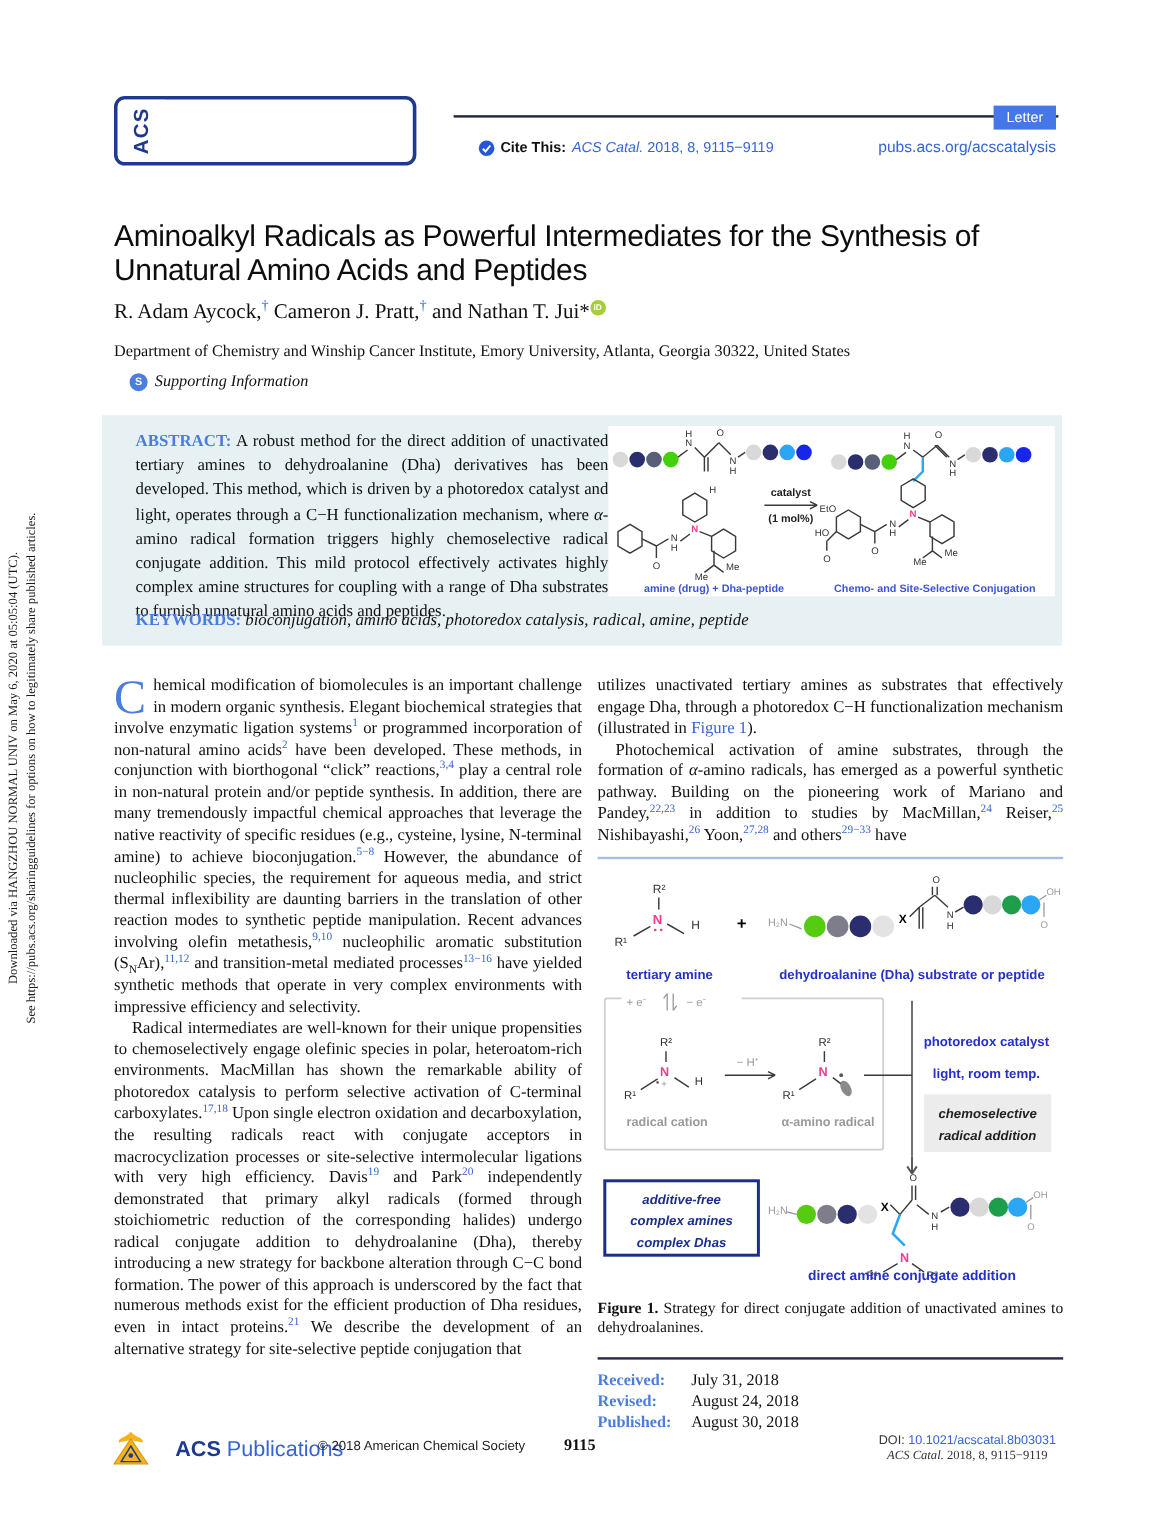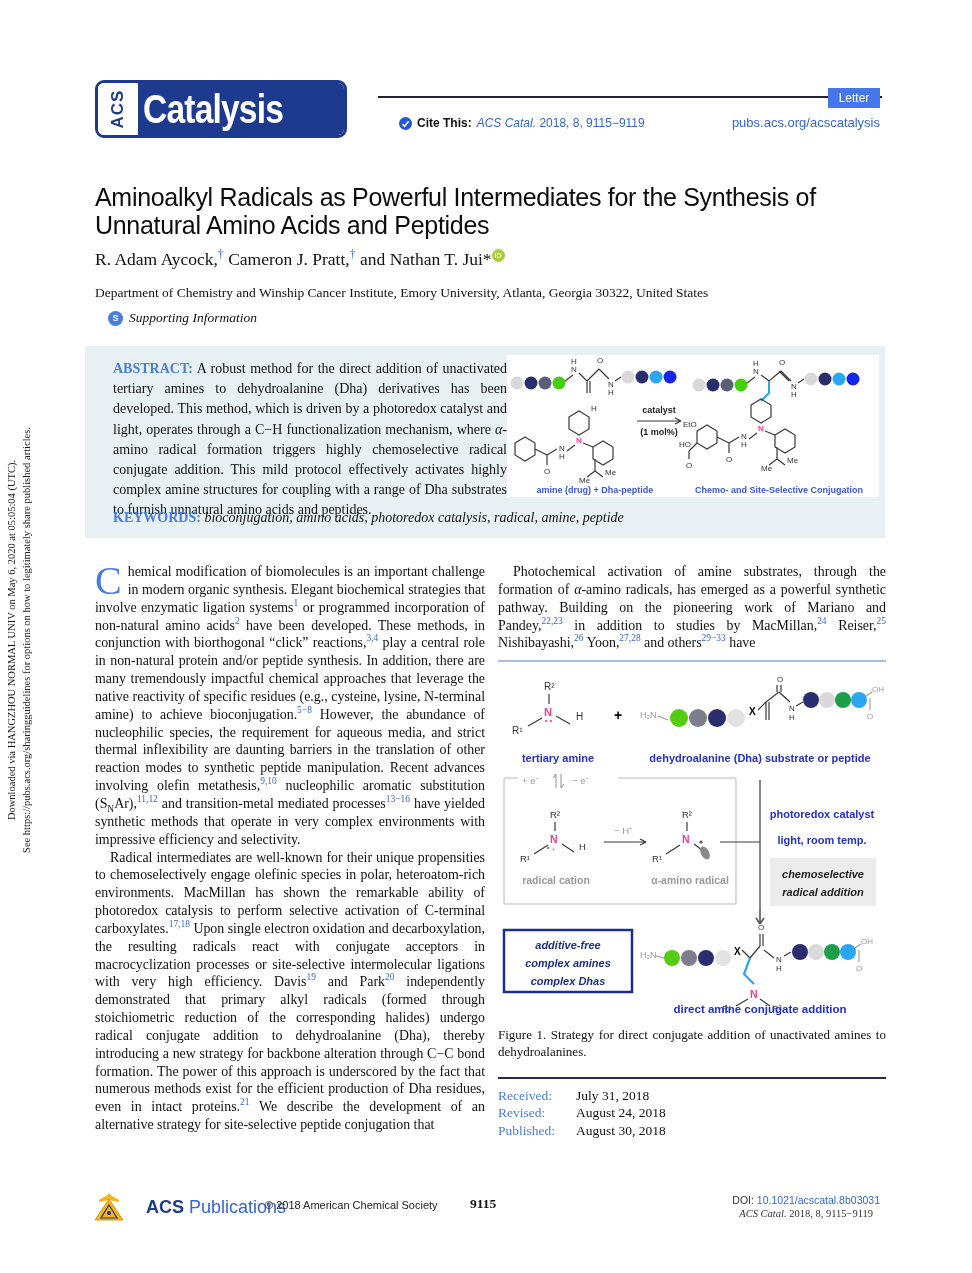--- a/index.html
+++ b/index.html
@@ -58,42 +58,42 @@
   .col{position:absolute;top:563px;width:390px;font-size:13.9px;line-height:17.85px;text-align:justify;}
   .col1{left:95px;} .col2{left:498px;width:388px;}
   .col p{margin:0;}
   .col p.ind{text-indent:15px;}
   .dropcap{float:left;font-size:40px;line-height:32px;padding:2px 6px 0 0;color:var(--label);}
   sup{font-size:68%;line-height:0;vertical-align:super;}
   sub{font-size:68%;line-height:0;vertical-align:sub;}
   .ref{color:var(--link);}
   .lnk{color:var(--link);}
   .it{font-style:italic;}
-  .b{font-weight:normal;}
+  .b{font-weight:bold;}
 
   
   .figure{margin-top:8px;width:388px;}
   .fig-rule{height:2px;background:#a8bce0;margin-bottom:6px;}
   .caption{margin-top:6px;font-size:13px;line-height:16.8px;text-align:justify;}
 
   
   svg text{font-family:"Liberation Sans",sans-serif;}
   .bond{stroke:#3a3a3a;stroke-width:1.2;fill:none;}
   .bondg{stroke:#9a9a9a;stroke-width:1.1;fill:none;}
   .atom{font-size:8px;fill:#333;}
   .atomg{font-size:8px;fill:#9a9a9a;}
   .npink{fill:var(--pink);font-weight:bold;}
   .bluelbl{fill:var(--figblue);font-weight:bold;font-size:11px;}
   .graylbl{fill:#9a9a9a;font-weight:bold;font-size:10.5px;}
   .glabel{fill:#3b55d4;font-weight:bold;font-size:9px;}
 
   
   .dates{margin-top:16px;border-top:2px solid #28284a;padding-top:8px;width:388px;}
   .drow{display:flex;font-size:13.5px;line-height:17.5px;}
-  .dlab{width:78px;color:var(--label);font-weight:normal;}
+  .dlab{width:78px;color:var(--label);font-weight:bold;}
 
   
   .f-logo{position:absolute;left:92px;top:1192px;display:flex;align-items:center;gap:20px;}
   .f-logo .wordmark{font-family:"Liberation Sans",sans-serif;font-size:18px;}
   .f-logo .wordmark .acs{color:var(--navy);font-weight:bold;}
   .f-logo .wordmark .pub{color:var(--link);}
   .f-copy{position:absolute;left:265px;top:1199px;font-family:"Liberation Sans",sans-serif;font-size:11px;color:#222;}
   .f-page{position:absolute;left:470px;top:1196px;font-size:13.5px;font-weight:bold;}
   .f-right{position:absolute;right:92px;top:1193px;text-align:center;font-family:"Liberation Sans",sans-serif;
     font-size:10.5px;line-height:14px;color:#333;}
@@ -106,23 +106,20 @@
 <div class="page">
 
   <div class="sidebar">
     <div>Downloaded via HANGZHOU NORMAL UNIV on May 6, 2020 at 05:05:04 (UTC).</div>
     <div>See https://pubs.acs.org/sharingguidelines for options on how to legitimately share published articles.</div>
   </div>
 
   <div class="logo">
     <div class="logo-acs">
       <span>ACS</span>
-    </div>
-    <div class="logo-cat">
-      <span>Catalysis</span>
     </div>
   </div>
   <div class="hrule"></div>
   <div class="badge">Letter</div>
   <div class="cite">
     <span class="chk">
       <svg width="9" height="9" viewBox="0 0 10 10">
           <path d="M1.5 5.5 L4 8 L8.5 2.5" stroke="#fff" stroke-width="1.8" fill="none"></path>
         </svg>
     </span>
@@ -230,20 +227,21 @@
       <span class="kw">bioconjugation, amino acids, photoredox catalysis, radical, amine, peptide</span>
     </div>
   </div>
 
   <div class="col col1">
     <p><span class="dropcap">C</span><span><span>hemical modification of biomolecules is an important challenge in modern organic synthesis. Elegant biochemical strategies that involve enzymatic ligation systems</span><sup class="ref">1</sup><span> or programmed incorporation of non-natural amino acids</span><sup class="ref">2</sup><span> have been developed. These methods, in conjunction with biorthogonal “click” reactions,</span><sup class="ref">3,4</sup><span> play a central role in non-natural protein and/or peptide synthesis. In addition, there are many tremendously impactful chemical approaches that leverage the native reactivity of specific residues (e.g., cysteine, lysine, N-terminal amine) to achieve bioconjugation.</span><sup class="ref">5−8</sup><span> However, the abundance of nucleophilic species, the requirement for aqueous media, and strict thermal inflexibility are daunting barriers in the translation of other reaction modes to synthetic peptide manipulation. Recent advances involving olefin metathesis,</span><sup class="ref">9,10</sup><span> nucleophilic aromatic substitution (S</span><sub>N</sub><span>Ar),</span><sup class="ref">11,12</sup><span> and transition-metal mediated processes</span><sup class="ref">13−16</sup><span> have yielded synthetic methods that operate in very complex environments with impressive efficiency and selectivity.</span></span></p>
     <p class="ind"><span>Radical intermediates are well-known for their unique propensities to chemoselectively engage olefinic species in polar, heteroatom-rich environments. MacMillan has shown the remarkable ability of photoredox catalysis to perform selective activation of C-terminal carboxylates.</span><sup class="ref">17,18</sup><span> Upon single electron oxidation and decarboxylation, the resulting radicals react with conjugate acceptors in macrocyclization processes or site-selective intermolecular ligations with very high efficiency. Davis</span><sup class="ref">19</sup><span> and Park</span><sup class="ref">20</sup><span> independently demonstrated that primary alkyl radicals (formed through stoichiometric reduction of the corresponding halides) undergo radical conjugate addition to dehydroalanine (Dha), thereby introducing a new strategy for backbone alteration through C−C bond formation. The power of this approach is underscored by the fact that numerous methods exist for the efficient production of Dha residues, even in intact proteins.</span><sup class="ref">21</sup><span> We describe the development of an alternative strategy for site-selective peptide conjugation that</span></p>
   </div>
 
   <div class="col col2">
+    <p><span>utilizes unactivated tertiary amines as substrates that effectively engage Dha, through a photoredox C−H functionalization mechanism (illustrated in </span><span class="lnk">Figure 1</span><span>).</span></p>
     <p class="ind"><span>Photochemical activation of amine substrates, through the formation of </span><span class="it">α</span><span>-amino radicals, has emerged as a powerful synthetic pathway. Building on the pioneering work of Mariano and Pandey,</span><sup class="ref">22,23</sup><span> in addition to studies by MacMillan,</span><sup class="ref">24</sup><span> Reiser,</span><sup class="ref">25</sup><span> Nishibayashi,</span><sup class="ref">26</sup><span> Yoon,</span><sup class="ref">27,28</sup><span> and others</span><sup class="ref">29−33</sup><span> have</span></p>
 
     <div class="figure">
       <div class="fig-rule"></div>
       <svg width="388" height="348" viewBox="0 0 388 348">
 
         <text class="atom" style="font-size:10px" x="46" y="22">R²</text>
         <path class="bond" d="M51 26 L51 36"></path>
         <text class="npink" style="font-size:11px" x="46" y="48">N</text>
         <circle cx="48" cy="53" r="1.1" fill="#f23a8f"></circle>

